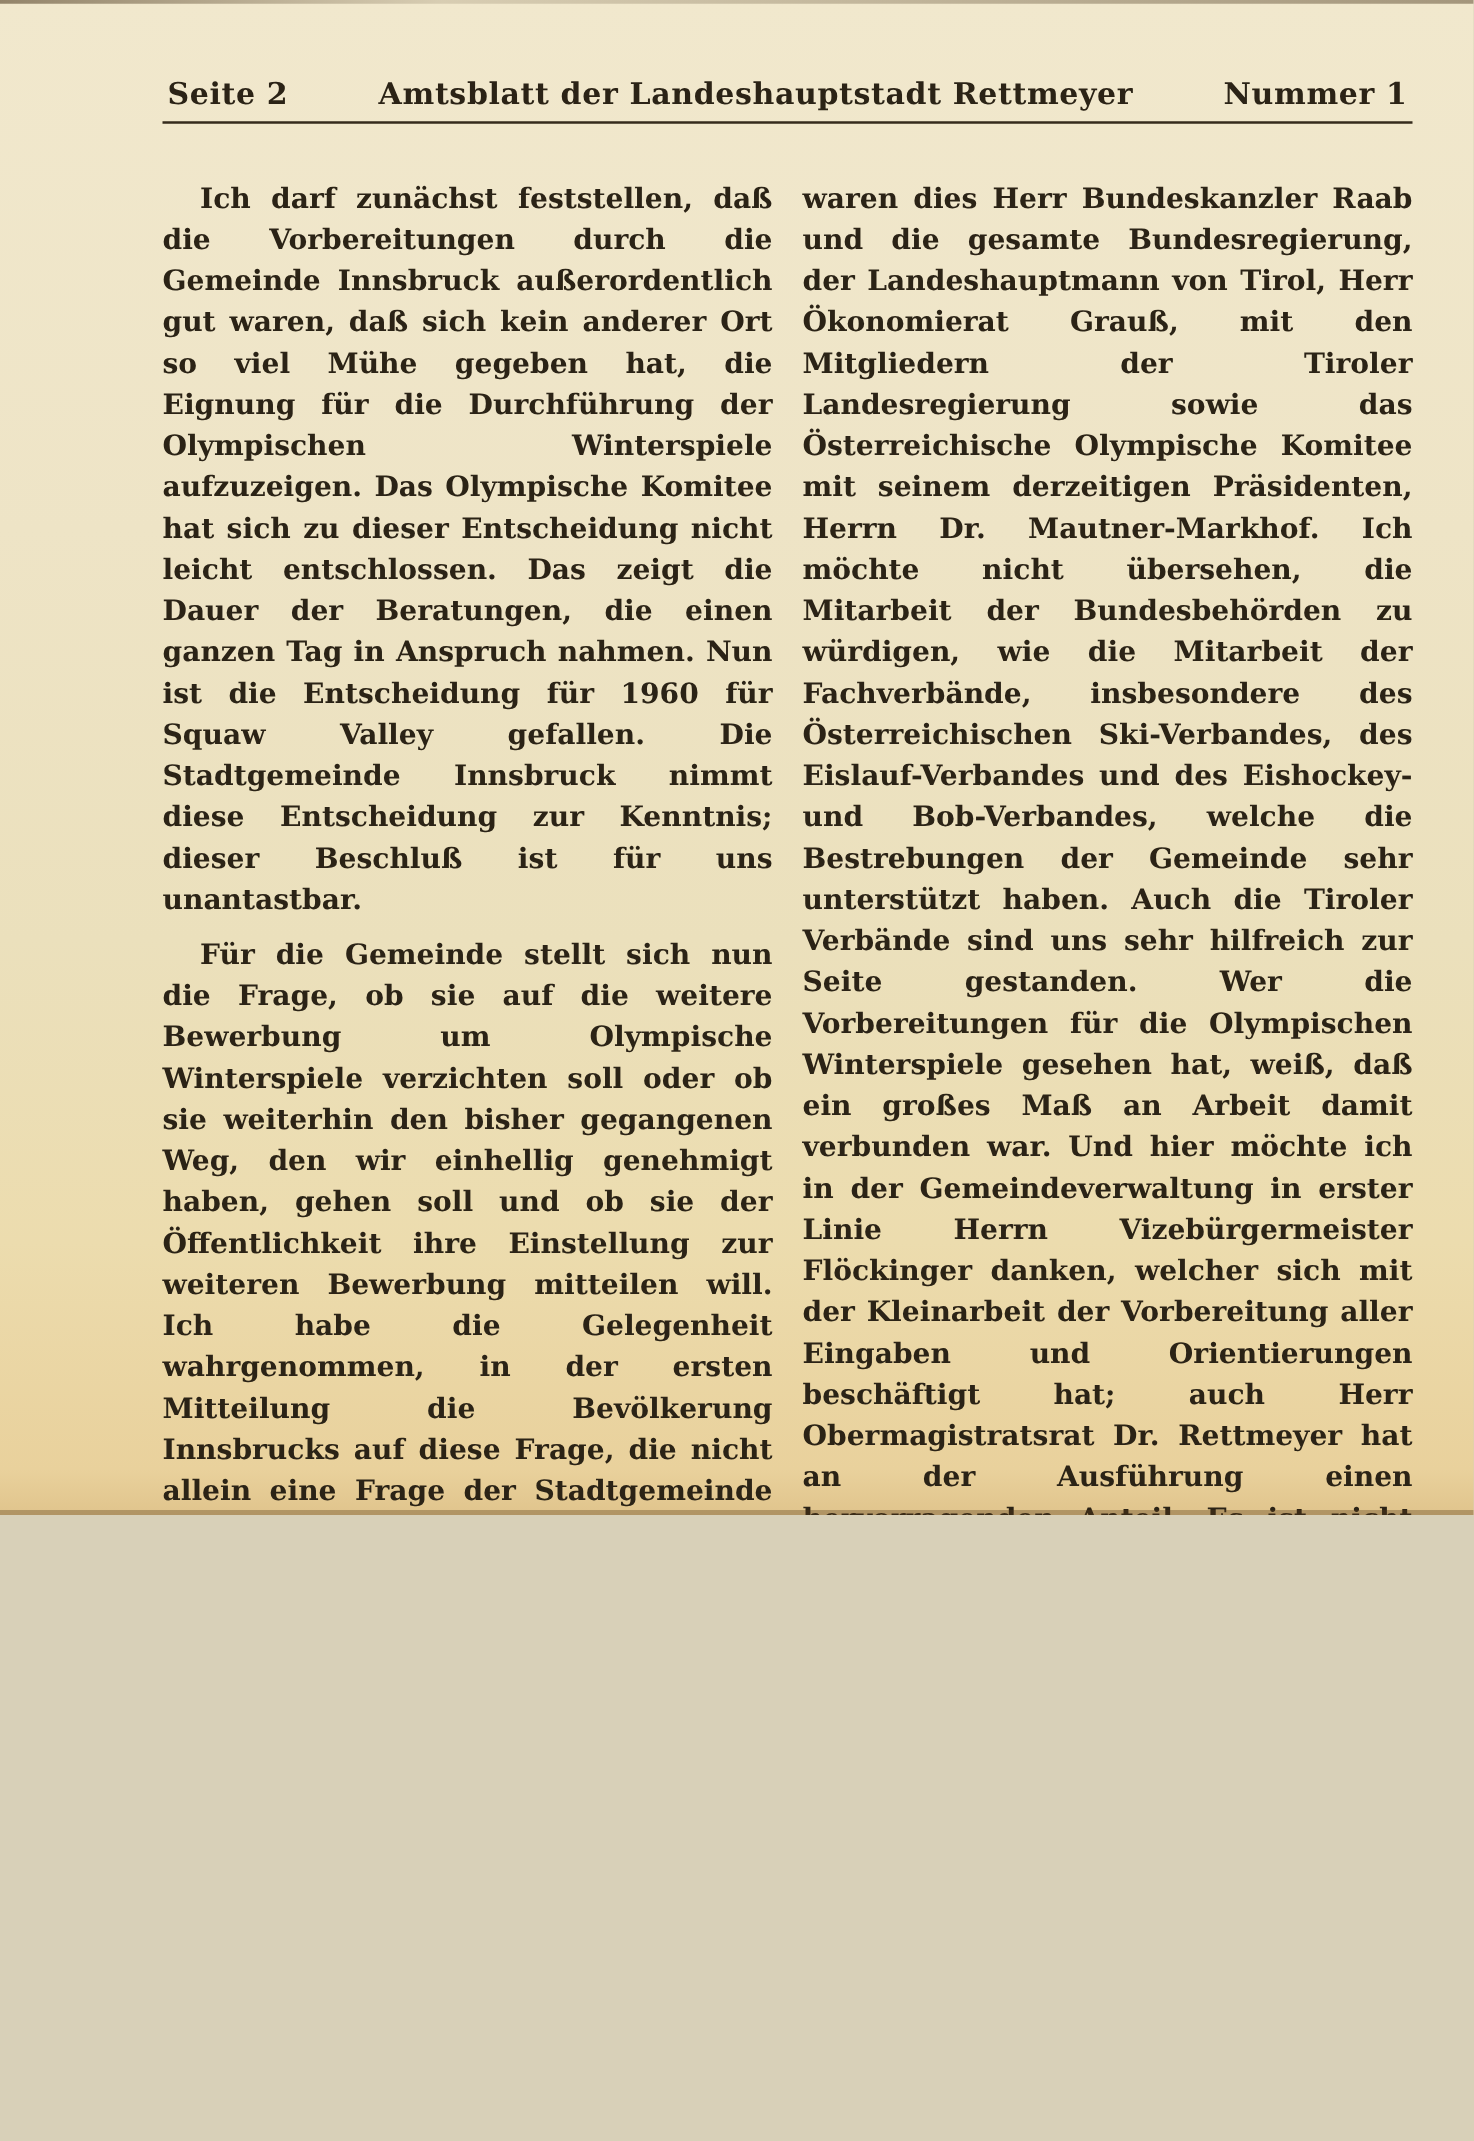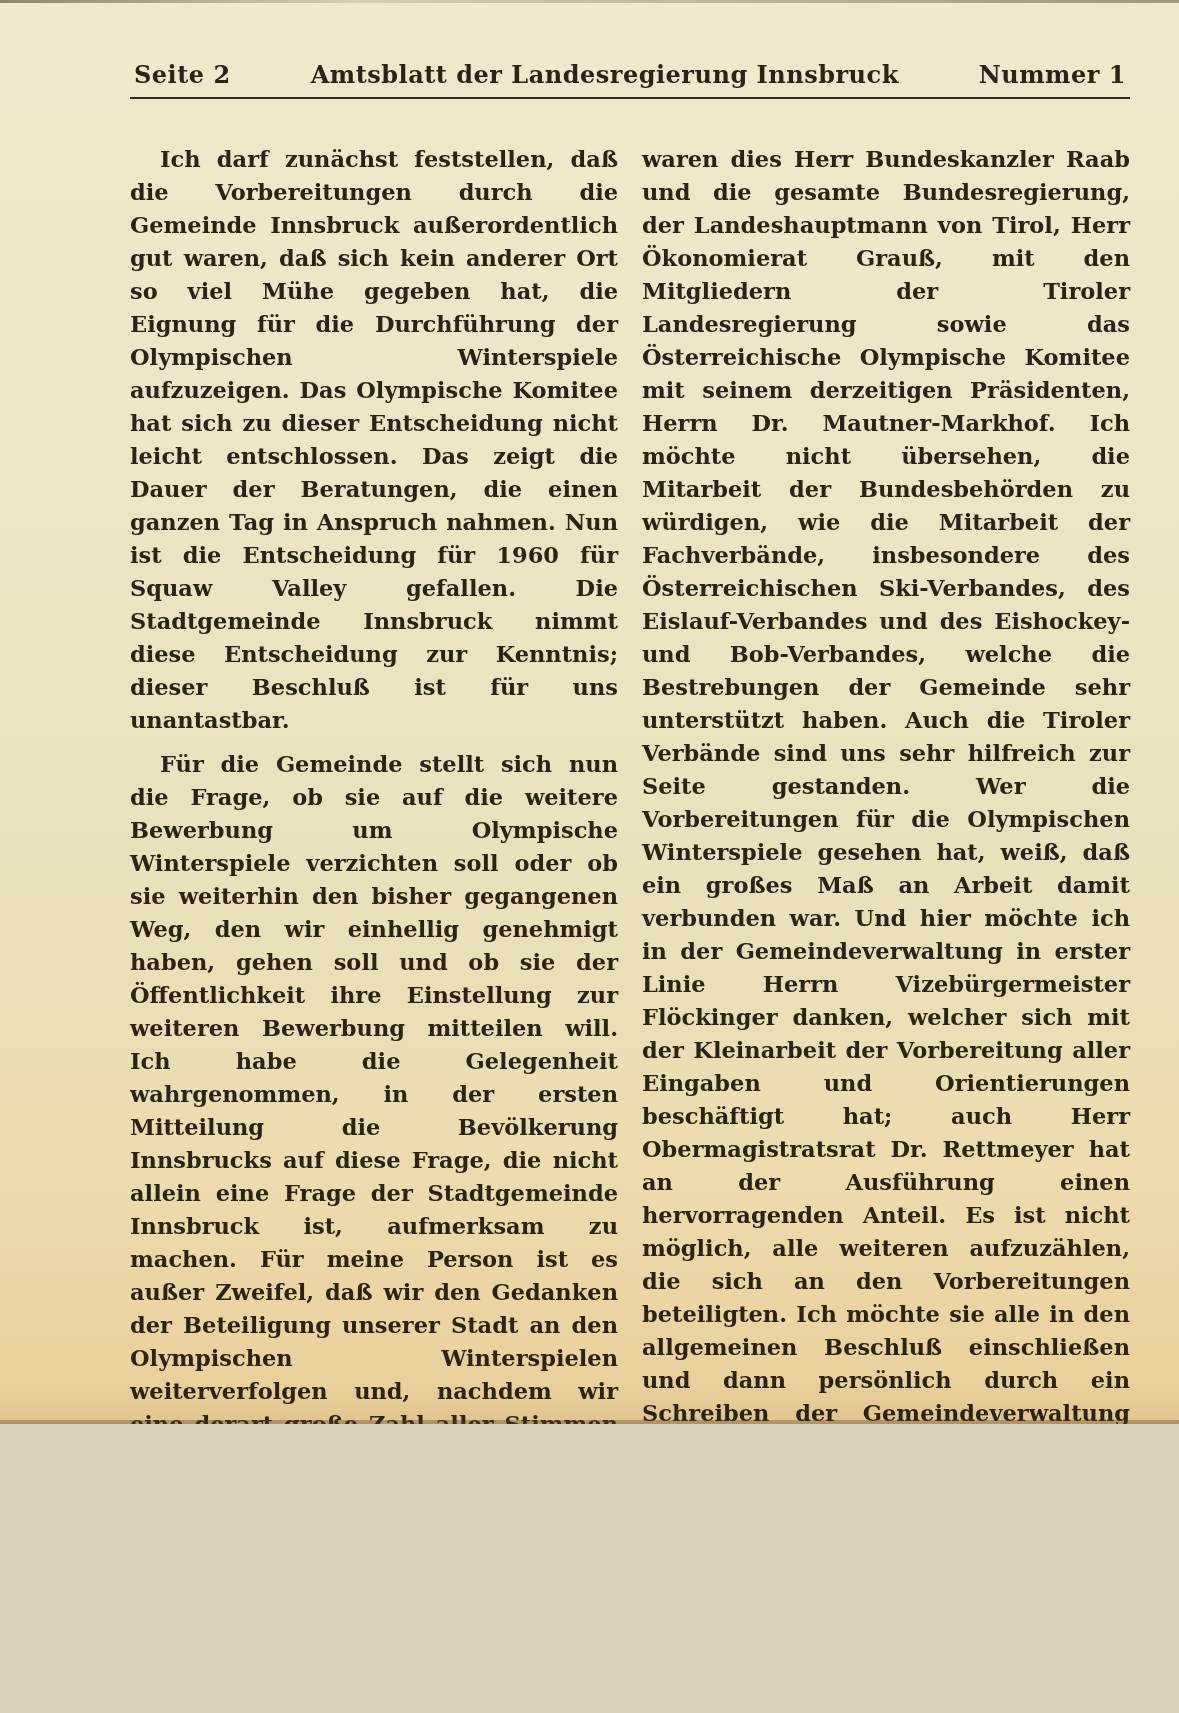--- a/index.html
+++ b/index.html
@@ -1,18 +1,18 @@
 <!DOCTYPE html>
 <html lang="de"><head>
 <meta charset="utf-8">
 <style>
   html,body{margin:0;padding:0;background:#d8d0b8;}
   .page{
     position:relative;
-    width:1179px;height:1424px;
+    width:1179px;height:1212px;
     margin:0 auto;
     background:
       linear-gradient(180deg,#f1e8cd 0%,#eee4c6 35%,#ebe0bc 62%,#ecdcae 82%,#e9d19c 97%,#e0c48c 100%);
     color:#2b2316;
     font-family:"DejaVu Serif","Liberation Serif",serif;
     font-weight:700;
     overflow:hidden;
   }
   .page::before{
     content:"";position:absolute;top:0;left:0;right:0;height:3px;
@@ -42,21 +42,21 @@
   .motion .mtext{flex:1;text-align:justify;}
 </style>
 </head>
 <body>
 
 <div class="page">
   <div class="content">
 
     <div class="masthead">
       <span>Seite 2</span>
-      <span class="mid">Amtsblatt der Landesregierung Innsbruck</span>
+      <span class="mid">Amtsblatt der Landeshauptstadt Rettmeyer</span>
       <span>Nummer 1</span>
     </div>
 
     <div class="columns">
       <div class="col">
         <p>Ich darf zunächst feststellen, daß die Vorbereitungen durch die Gemeinde Innsbruck außerordentlich gut waren, daß sich kein anderer Ort so viel Mühe gegeben hat, die Eignung für die Durchführung der Olympischen Winterspiele aufzuzeigen. Das Olympische Komitee hat sich zu dieser Entscheidung nicht leicht entschlossen. Das zeigt die Dauer der Beratungen, die einen ganzen Tag in Anspruch nahmen. Nun ist die Entscheidung für 1960 für Squaw Valley gefallen. Die Stadtgemeinde Innsbruck nimmt diese Entscheidung zur Kenntnis; dieser Beschluß ist für uns unantastbar.</p>
         <p>Für die Gemeinde stellt sich nun die Frage, ob sie auf die weitere Bewerbung um Olympische Winterspiele verzichten soll oder ob sie weiterhin den bisher gegangenen Weg, den wir einhellig genehmigt haben, gehen soll und ob sie der Öffentlichkeit ihre Einstellung zur weiteren Bewerbung mitteilen will. Ich habe die Gelegenheit wahrgenommen, in der ersten Mitteilung die Bevölkerung Innsbrucks auf diese Frage, die nicht allein eine Frage der Stadtgemeinde Innsbruck ist, aufmerksam zu machen. Für meine Person ist es außer Zweifel, daß wir den Gedanken der Beteiligung unserer Stadt an den Olympischen Winterspielen weiterverfolgen und, nachdem wir eine derart große Zahl aller Stimmen erreichten, auch für das nächste in Betracht kommende Jahr, für 1964, uns bewerben sollen.</p>
 
       </div>
       <div class="col">

